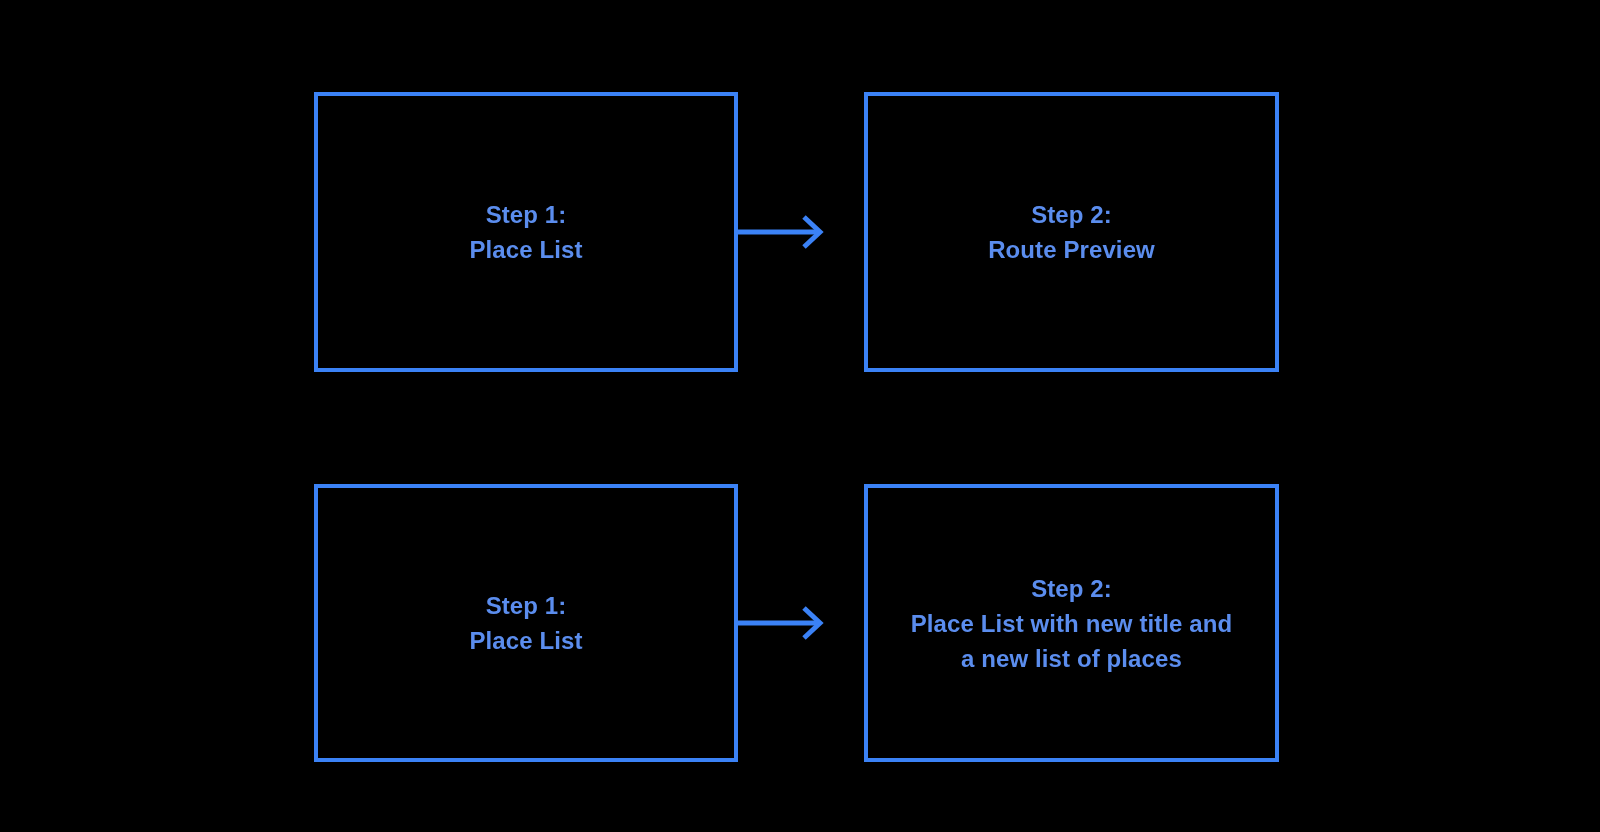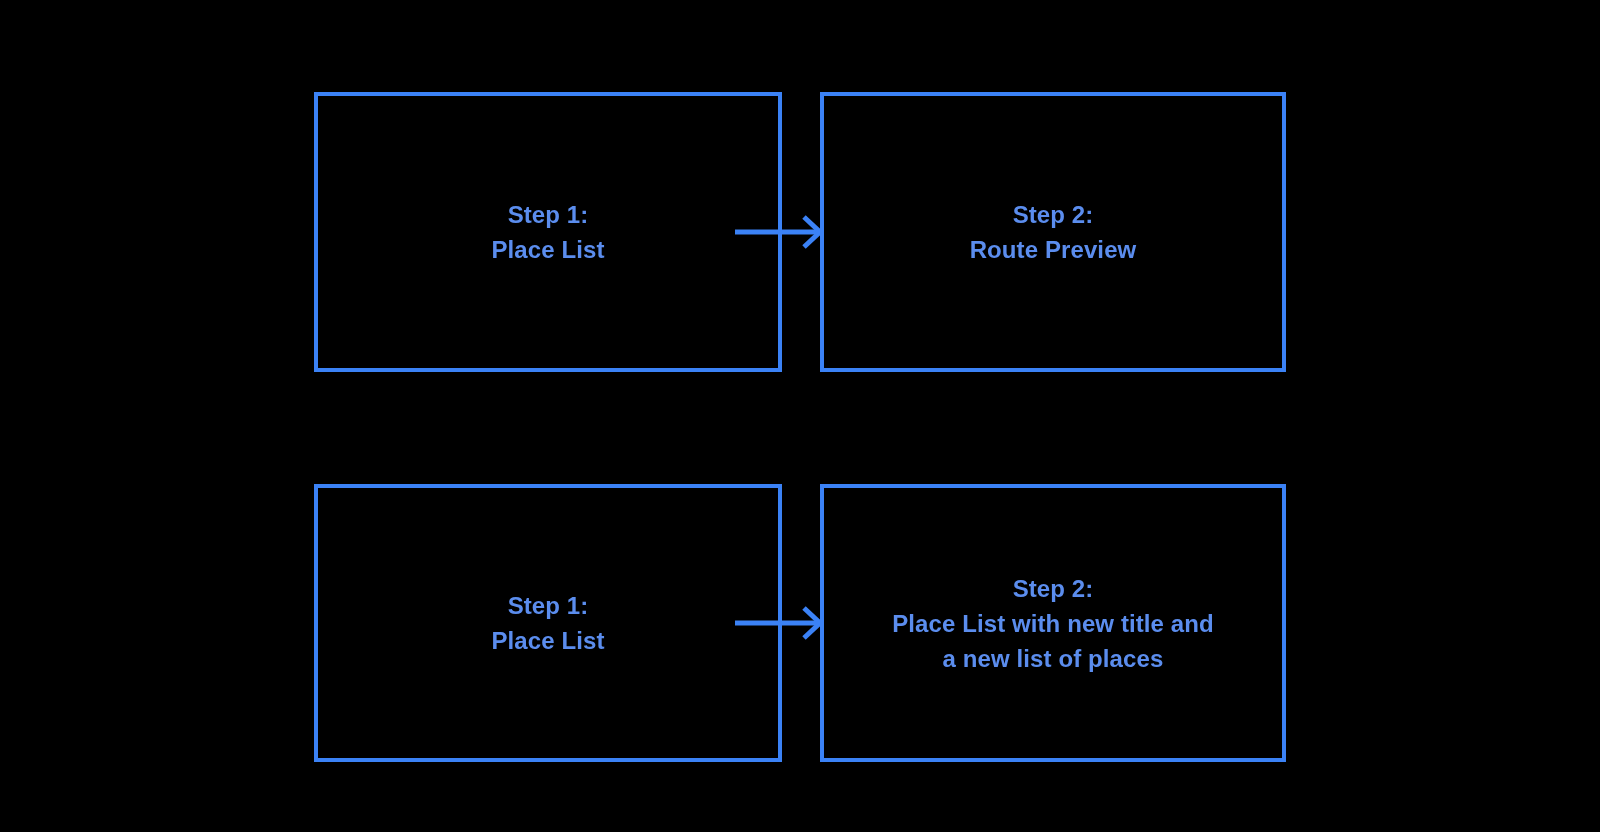--- a/index.html
+++ b/index.html
@@ -35,25 +35,25 @@
     top: 0;
     box-sizing: border-box;
     border: 4px solid #3b82f6;
     background: transparent;
     display: flex;
     align-items: center;
     justify-content: center;
   }
   .step-box.box-left {
     left: 314px;
-    width: 468px;
+    width: 424px;
   }
   .step-box.box-right {
-    left: 820px;
-    width: 466px;
+    left: 864px;
+    width: 415px;
   }
   #flow-row-0 .step-box { height: 280px; }
   #flow-row-1 .step-box { height: 278px; }
 
   .step-label {
     color: #5b8dee;
     font-family: "Liberation Sans", sans-serif;
     font-size: 24px;
     font-weight: bold;
     line-height: 35px;

